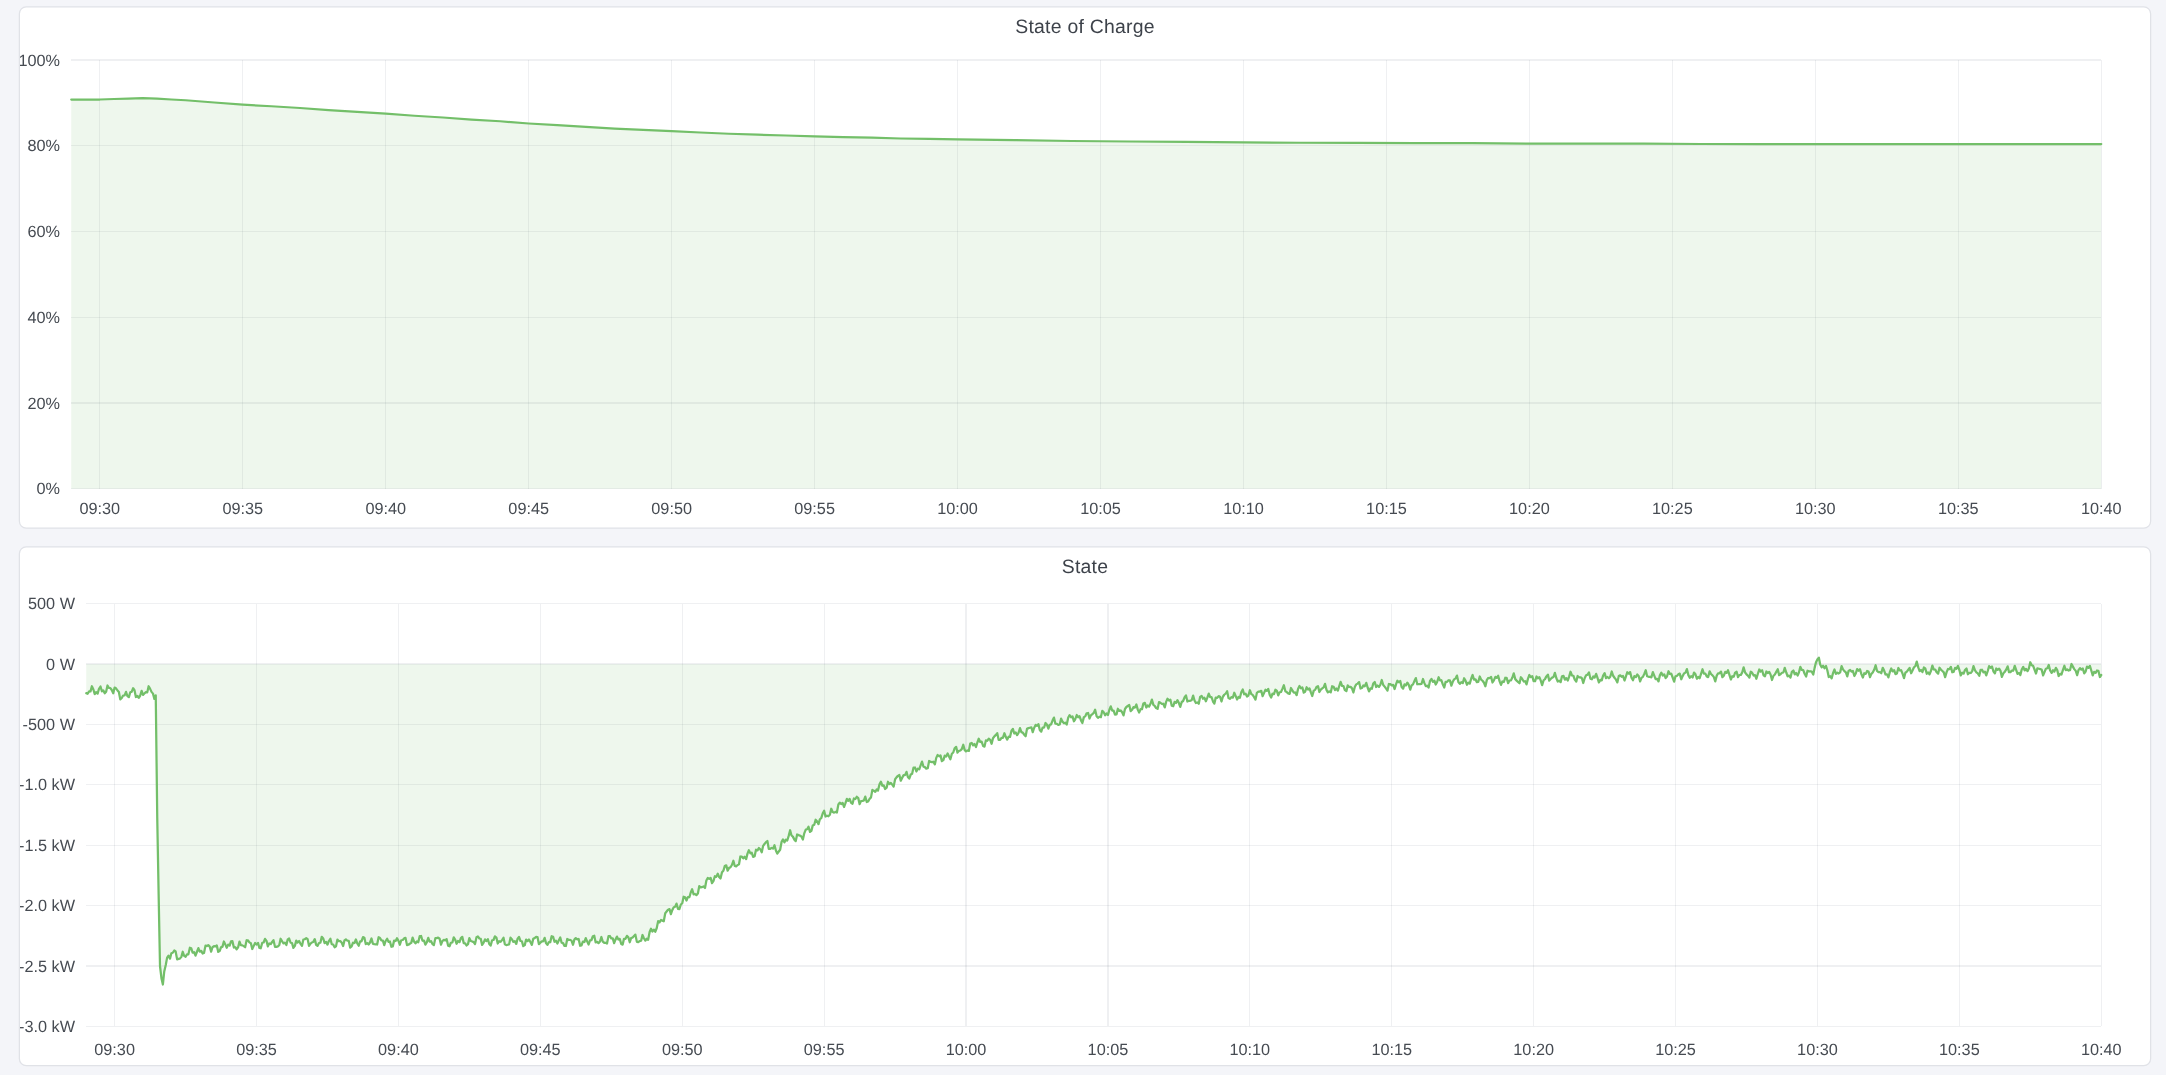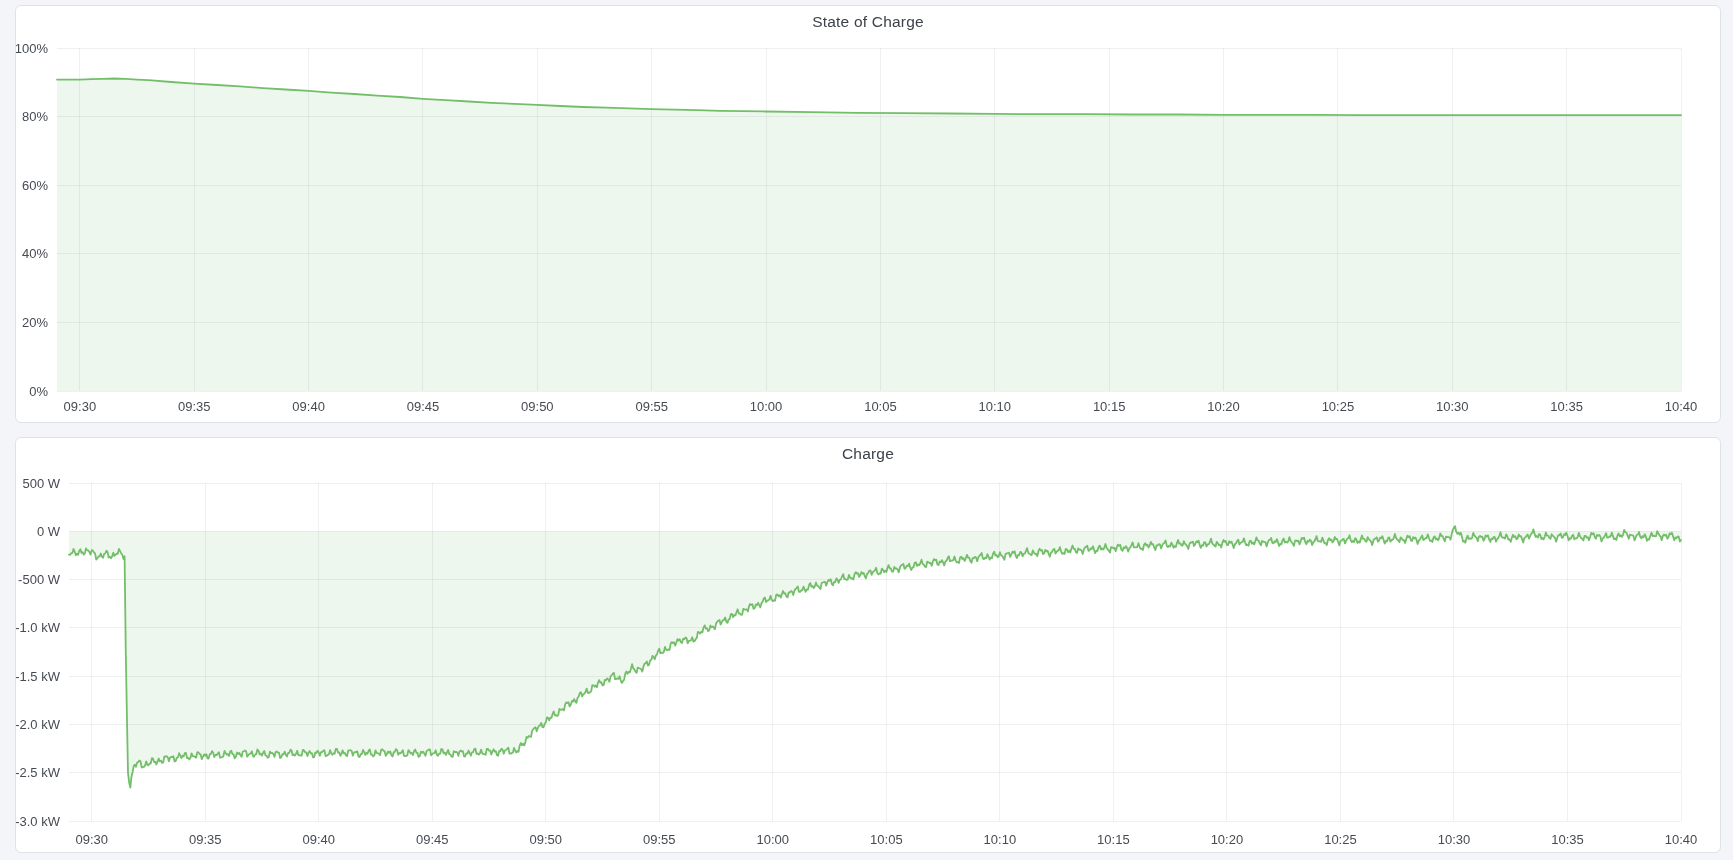--- a/index.html
+++ b/index.html
@@ -137,17 +137,17 @@
         <text x="870.3521126760563" y="406" class="tick xtick">10:05</text>
         <text x="983.8732394366198" y="406" class="tick xtick">10:10</text>
         <text x="1097.3943661971832" y="406" class="tick xtick">10:15</text>
         <text x="1210.9154929577464" y="406" class="tick xtick">10:20</text>
         <text x="1324.4366197183099" y="406" class="tick xtick">10:25</text>
         <text x="1437.957746478873" y="406" class="tick xtick">10:30</text>
         <text x="1551.4788732394366" y="406" class="tick xtick">10:35</text>
         <text x="1665" y="406" class="tick xtick">10:40</text>
       </svg>
     <header class="panel-header">
-      <h2 class="panel-title">Charge</h2>
+      <h2 class="panel-title">State</h2>
     </header>
   </section>
 
 </div>
 
 </body></html>

